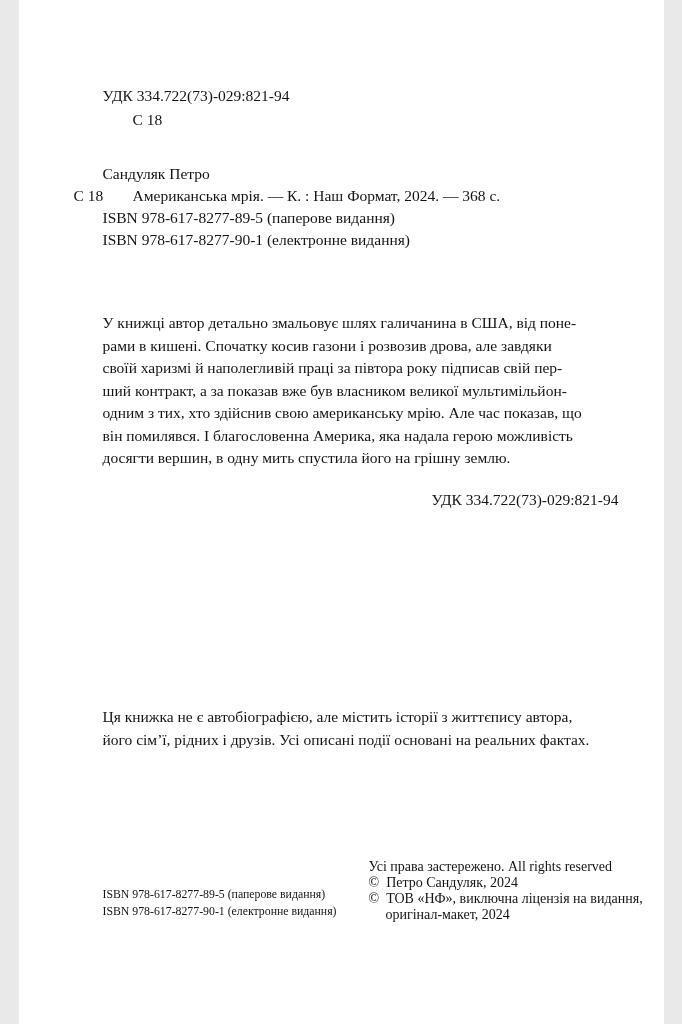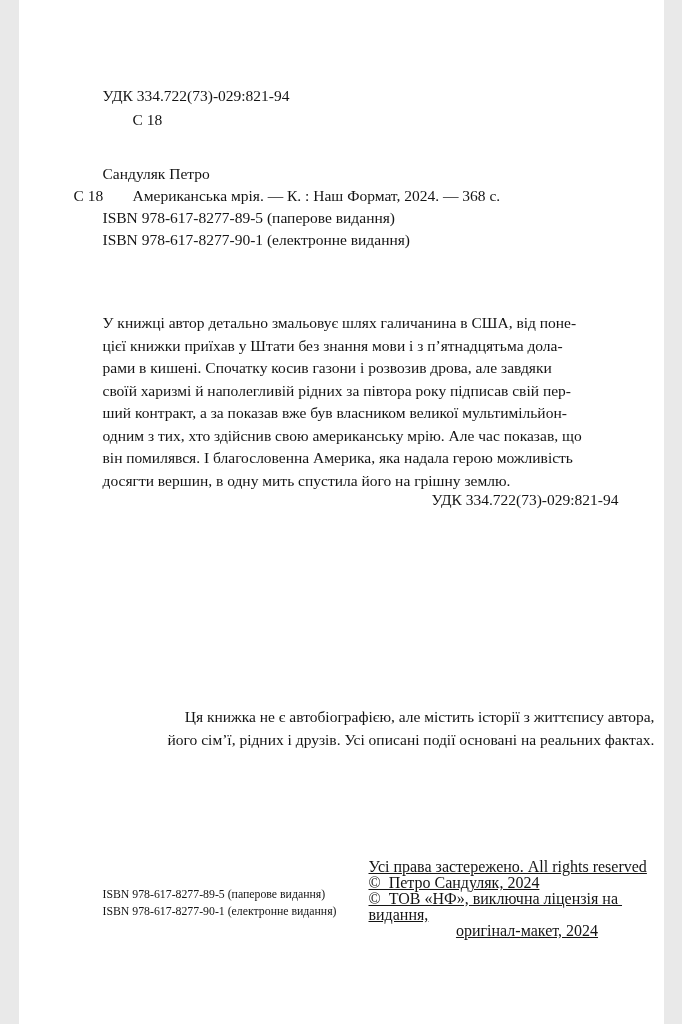--- a/index.html
+++ b/index.html
@@ -31,27 +31,27 @@
   .imprint { left: 55px; top: 144px; width: 560px; margin-top: 19px; }
   .imprint .line { line-height: 22px; }
   .imprint .hang { padding-left: 29px; }
   .imprint .cat-row { display: flex; }
   .imprint .cat-code { display: inline-block; width: 59px; flex: 0 0 59px; }
   
   .annotation { left: 84px; top: 270px; width: 520px; margin-top: 42px; }
   
   .udk-bottom { left: 84px; top: 489px; width: 516px; text-align: right; }
   
-  .note { left: 96px; top: 706px; width: 540px; text-align: right; }
+  .note { left: 84px; top: 706px; width: 540px; }
   
   .footer-left { left: 84px; top: 886px; }
   .footer-left .line { font-size: 11.8px; line-height: 16.5px; }
   .footer-right { left: 350px; top: 859px; width: 300px; }
-  .footer-right .line { font-size: 16px; line-height: 16px; text-decoration: underline; }
-  .footer-right .cont { padding-left: 17px; text-align: center; }
+  .footer-right .line { font-size: 14px; line-height: 16px; }
+  .footer-right .cont { padding-left: 17px; }
 </style>
 </head>
 <body>
 
 <div class="page">
 
   <div class="block udk-top">
     <div class="line">УДК 334.722(73)-029:821-94</div>
     <div class="line code-line">С 18</div>
   </div>
@@ -61,23 +61,22 @@
     <div class="line cat-row">
       <span class="cat-code">С 18</span>
       <span>Американська мрія. — К. : Наш Формат, 2024. — 368 с.</span>
     </div>
     <div class="line hang">ISBN 978-617-8277-89-5 (паперове видання)</div>
     <div class="line hang">ISBN 978-617-8277-90-1 (електронне видання)</div>
   </div>
 
   <div class="block annotation">
     <div class="line">У книжці автор детально змальовує шлях галичанина в США, від поне-</div>
-    <div class="line">цієї книжки приїхав у Штати без знання мови і з п’ятнадцятьма дола-</div>
     <div class="line">рами в кишені. Спочатку косив газони і розвозив дрова, але завдяки</div>
-    <div class="line">своїй харизмі й наполегливій рідних за півтора року підписав свій пер-</div>
+    <div class="line">своїй харизмі й наполегливій праці за півтора року підписав свій пер-</div>
     <div class="line">ший контракт, а за показав вже був власником великої мультимільйон-</div>
     <div class="line">одним з тих, хто здійснив свою американську мрію. Але час показав, що</div>
     <div class="line">він помилявся. І благословенна Америка, яка надала герою можливість</div>
     <div class="line">досягти вершин, в одну мить спустила його на грішну землю.</div>
   </div>
 
   <div class="block udk-bottom">
     <div class="line">УДК 334.722(73)-029:821-94</div>
   </div>
 

